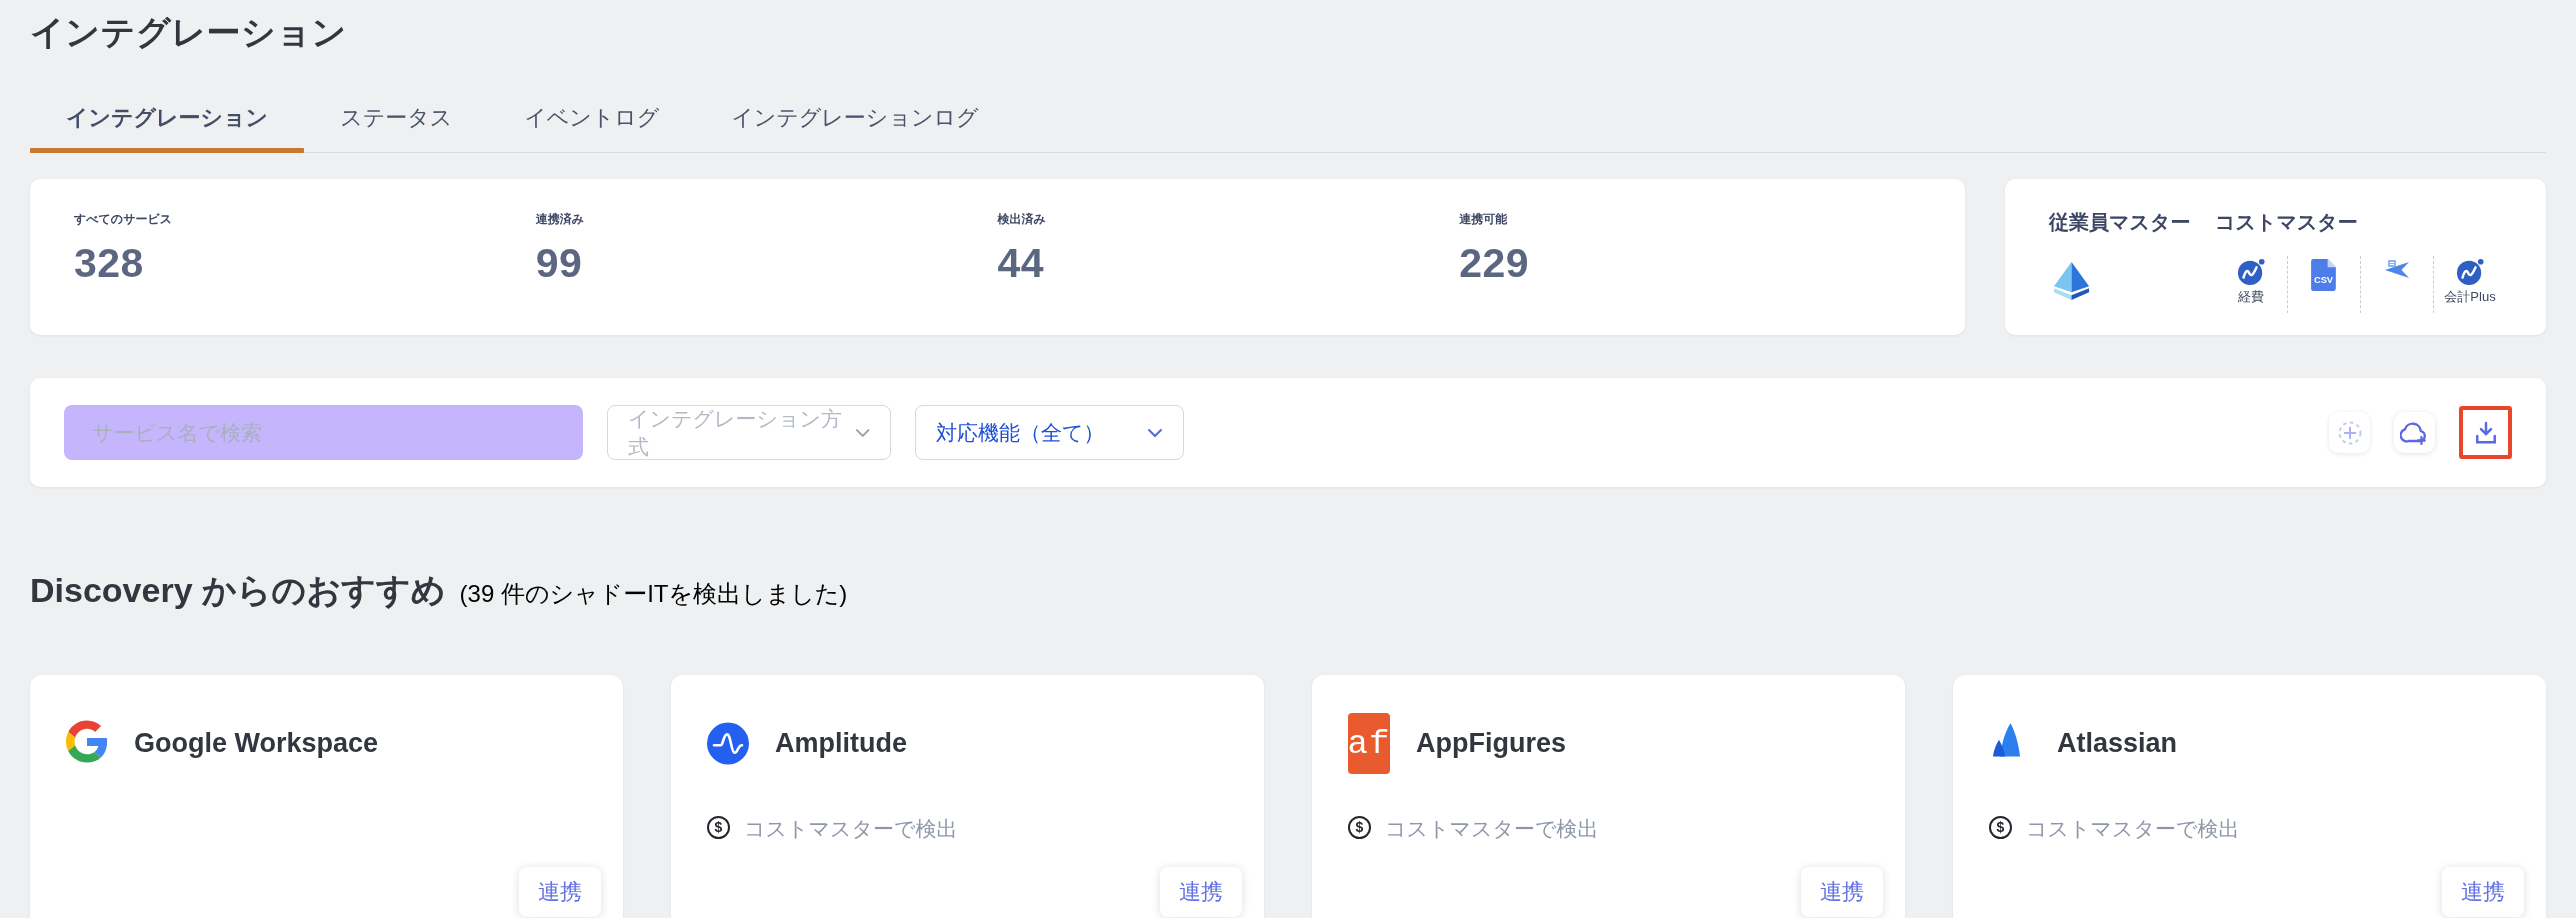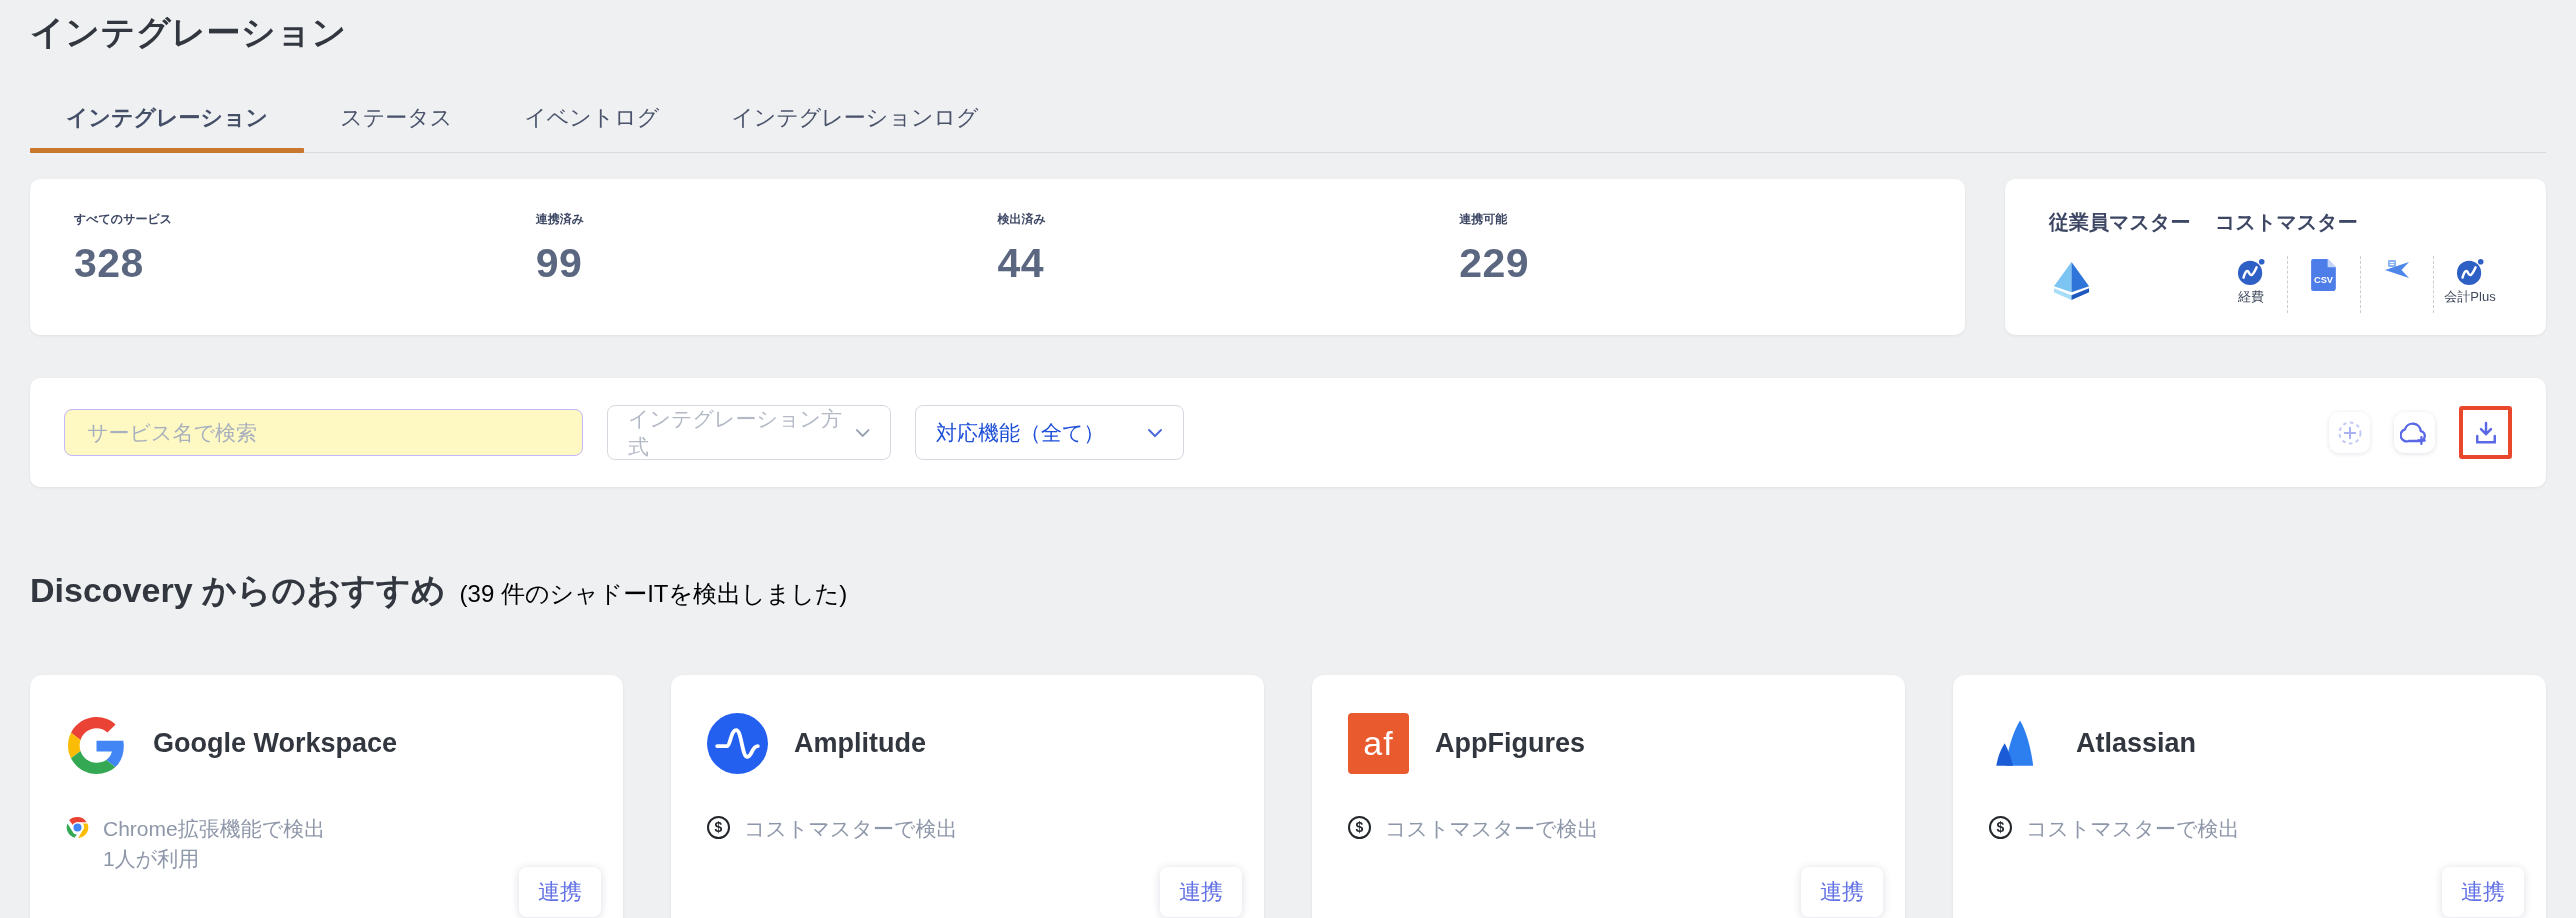--- a/index.html
+++ b/index.html
@@ -34,37 +34,37 @@
   .master-col.employee { width: 166px; flex: none; }
   .master-col.cost { flex: 1; }
   .employee-icons { margin-top: 24px; }
   .cost-cells { display: flex; margin-top: 20px; }
   .cost-cell { flex: 1; display: flex; flex-direction: column; align-items: center; justify-content: flex-start; gap: 2px; padding: 2px 4px 0; min-height: 57px; }
   .cost-cell + .cost-cell { border-left: 1px dashed #c9cdd4; }
   .cost-cell .sub { font-size: 13px; color: #3f485c; white-space: nowrap; }
 
   
   .filter-bar { margin-top: 43px; height: 109px; display: flex; align-items: center; padding: 0 34px; gap: 24px; }
-  .search-input { width: 519px; height: 47px; border: 1px solid #c4b5fd; border-radius: 8px; font-size: 21px; padding: 0 22px; color: #3b4252; background: #fef9c3; outline: none; font-family: inherit; }
+  .search-input { width: 519px; height: 55px; border: 6px solid #c4b5fd; border-radius: 8px; font-size: 21px; padding: 0 22px; color: #3b4252; background: #c4b5fd; outline: none; font-family: inherit; }
   .search-input::placeholder { color: #a9b0bd; }
   .select { height: 55px; border: 1px solid #d5d9e0; border-radius: 8px; background: #fff; display: flex; align-items: center; justify-content: space-between; padding: 0 20px; font-size: 21px; cursor: default; }
   .select.dd-method { width: 284px; color: #b3bac6; }
   .select.dd-feature { width: 269px; color: #1d4ed8; }
   .spacer { flex: 1; }
   .icon-btn { width: 41px; height: 41px; background: #fff; border: none; border-radius: 10px; display: flex; align-items: center; justify-content: center; box-shadow: 0 1px 5px rgba(40,50,90,.14); cursor: pointer; }
   .highlight-box { border: 4px solid #e8472c; border-radius: 3px; padding: 2px; display: flex; }
 
   
   .discovery-head { margin-top: 81px; display: flex; align-items: baseline; gap: 14px; }
   .discovery-title { font-size: 34px; font-weight: bold; color: #32363e; }
   .discovery-sub { font-size: 24px; color: #000000; }
   .svc-grid { margin-top: 61px; display: grid; grid-template-columns: repeat(4,1fr); gap: 48px; }
   .svc-card { height: 262px; border-radius: 12px; position: relative; padding: 38px 30px 0 36px; }
   .svc-head { display: flex; align-items: center; gap: 26px; }
-  .svc-logo { width: 61px; height: 61px; flex: none; display: flex; align-items: flex-end; justify-content: center; }
+  .svc-logo { width: 42px; height: 61px; flex: none; display: flex; align-items: flex-start; justify-content: center; font-family: Liberation Mono, monospace; }
   .svc-name { font-size: 27px; font-weight: bold; color: #32363e; }
   .svc-detect { margin-top: 40px; display: flex; gap: 14px; font-size: 21px; color: #8e97a9; line-height: 1.45; }
   .detect-icon { margin-top: 2px; flex: none; }
   .detect-line2:empty { display: none; }
   .link-btn { position: absolute; right: 22px; bottom: 20px; background: #fff; border: none; border-radius: 8px; box-shadow: 0 1px 8px rgba(40,50,90,.16); padding: 10px 19px; font-size: 22px; color: #6372e4; cursor: pointer; font-family: inherit; }
 
   .dollar-badge { width: 23px; height: 23px; border: 2px solid #23262b; border-radius: 50%; display: flex; align-items: center; justify-content: center; font-size: 14px; font-weight: bold; color: #23262b; background: #fff; }
   .af-logo { width: 61px; height: 61px; background: #e95b2e; border-radius: 4px; display: flex; align-items: center; justify-content: center; color: #fff; font-size: 34px; font-weight: normal; letter-spacing: 1px; }
 </style>
 </head>
@@ -201,36 +201,20 @@
         <span class="svc-logo">
           <svg width="57" height="57" viewBox="0 0 48 48">
             <path fill="#EA4335" d="M24 9.5c3.54 0 6.71 1.22 9.21 3.6l6.85-6.85C35.9 2.38 30.47 0 24 0 14.62 0 6.51 5.38 2.56 13.22l7.98 6.19C12.43 13.72 17.74 9.5 24 9.5z"></path>
             <path fill="#4285F4" d="M46.98 24.55c0-1.57-.15-3.09-.38-4.55H24v9.02h12.94c-.58 2.96-2.26 5.48-4.78 7.18l7.73 6c4.51-4.18 7.09-10.36 7.09-17.65z"></path>
             <path fill="#FBBC05" d="M10.53 28.59c-.48-1.45-.76-2.99-.76-4.59s.27-3.14.76-4.59l-7.98-6.19C.92 16.46 0 20.12 0 24c0 3.88.92 7.54 2.56 10.78l7.97-6.19z"></path>
             <path fill="#34A853" d="M24 48c6.48 0 11.93-2.13 15.89-5.81l-7.73-6c-2.15 1.45-4.92 2.3-8.16 2.3-6.26 0-11.57-4.22-13.47-9.91l-7.98 6.19C6.51 42.62 14.62 48 24 48z"></path>
           </svg>
         </span>
         <span class="svc-name">Google Workspace</span>
       </div>
-      <div class="svc-detect">
-        <span class="detect-icon">
-          <svg width="23" height="23" viewBox="0 0 24 24">
-            <circle cx="12" cy="12" r="11" fill="#fff"></circle>
-            <path d="M12 1a11 11 0 0 1 9.5 5.5H12a5.5 5.5 0 0 0-4.9 3L3.2 4.2A11 11 0 0 1 12 1Z" fill="#e94335"></path>
-            <path d="M22.4 7.7A11 11 0 0 1 12.8 23l4.5-7.9a5.5 5.5 0 0 0 .1-7.4Z" fill="#fbbc04"></path>
-            <path d="M1.6 7.7 6.6 16a5.5 5.5 0 0 0 4.7 3.5L8.9 22.6A11 11 0 0 1 1.6 7.7Z" fill="#34a853"></path>
-            <circle cx="12" cy="12" r="5.4" fill="#fff"></circle>
-            <circle cx="12" cy="12" r="4.2" fill="#4285f4"></circle>
-          </svg>
-        </span>
-        <span>
-          <div class="detect-line1">Chrome拡張機能で検出</div>
-          <div class="detect-line2">1人が利用</div>
-        </span>
-      </div>
       <button class="link-btn">連携</button>
     </div>
 
     <div class="card svc-card">
       <div class="svc-head">
         <span class="svc-logo">
           <svg width="61" height="61" viewBox="0 0 48 48">
             <circle cx="24" cy="24" r="24" fill="#2360ef"></circle>
             <path d="M8 26h8c2.2 0 2.8-12.5 7-12.5s4.6 21 8.6 21 3.4-8.5 8.4-8.5" stroke="#fff" stroke-width="3" fill="none" stroke-linecap="round"></path>
           </svg>

